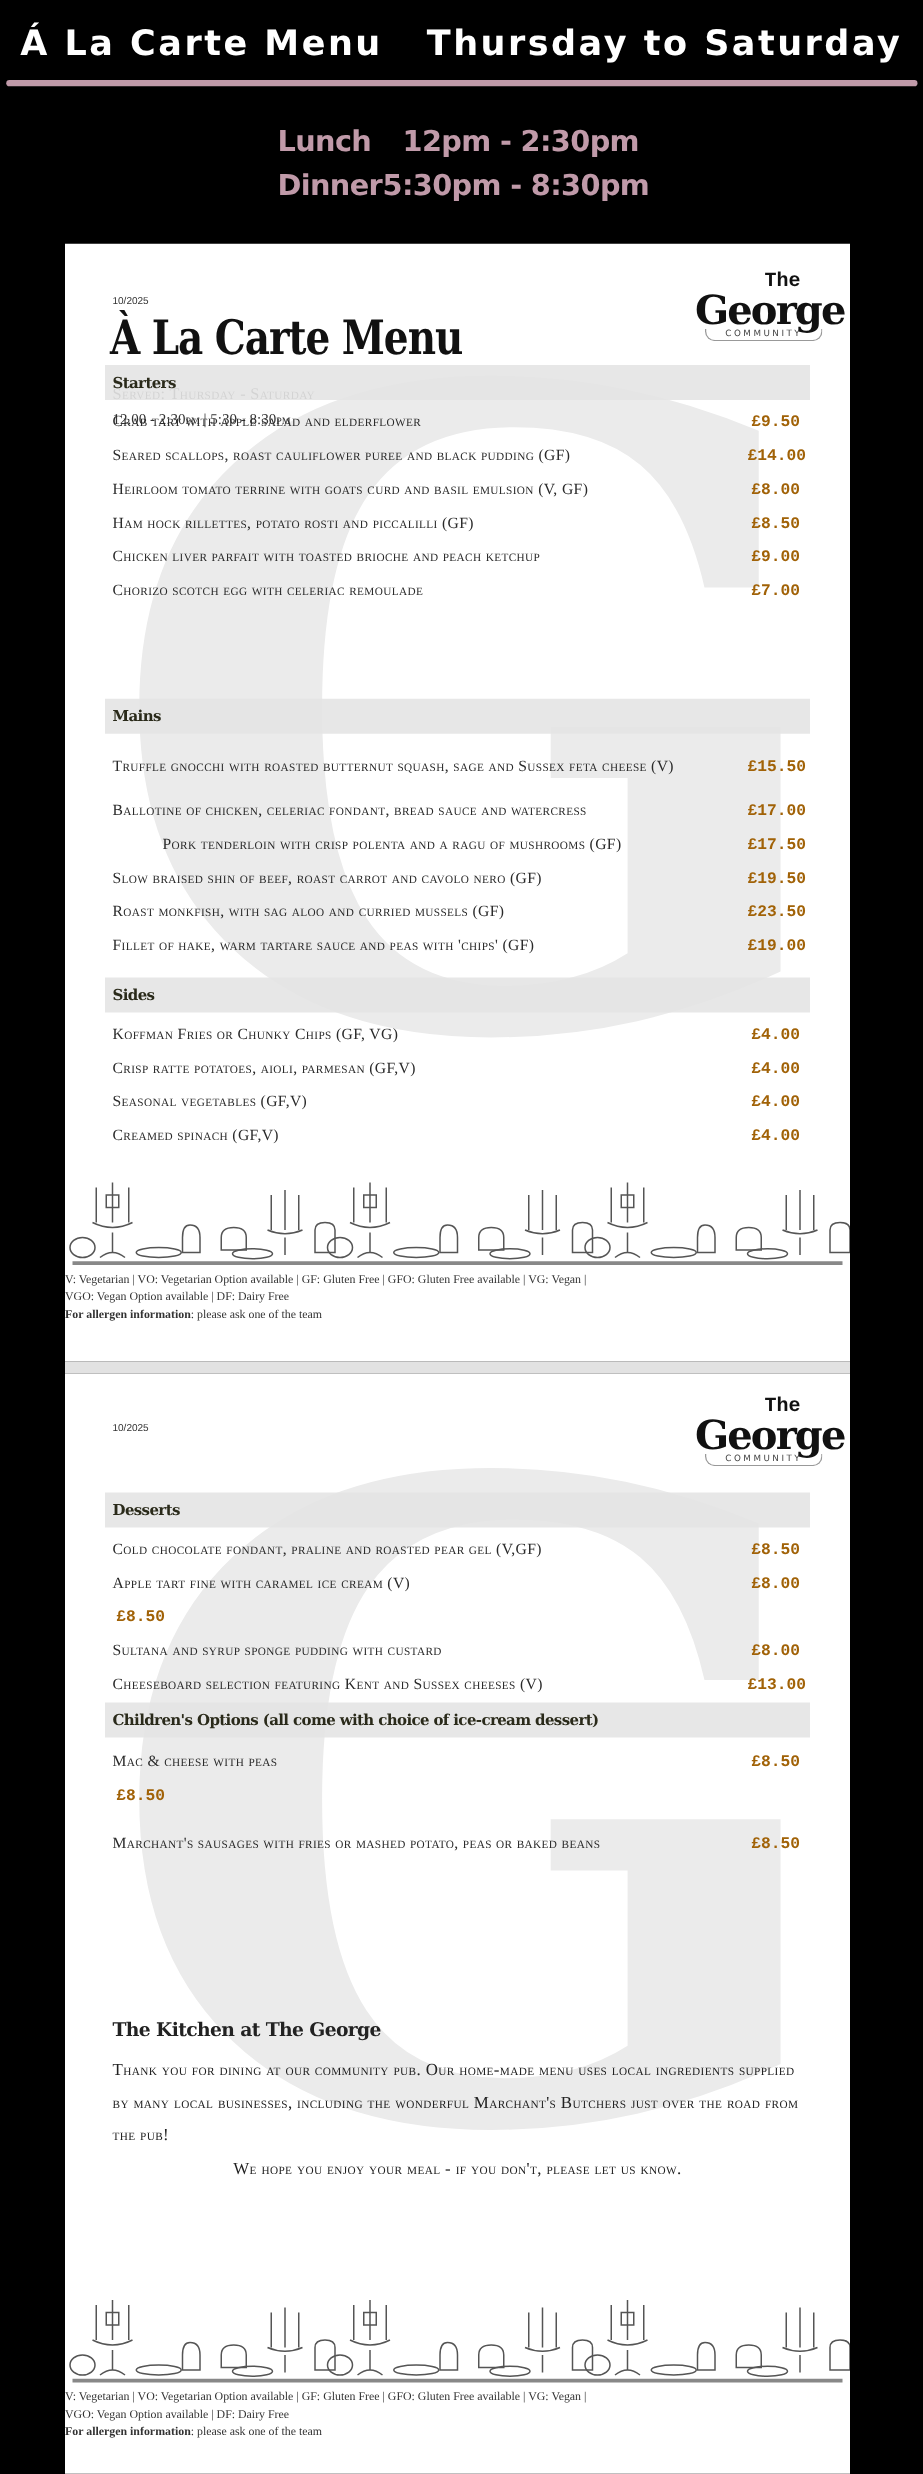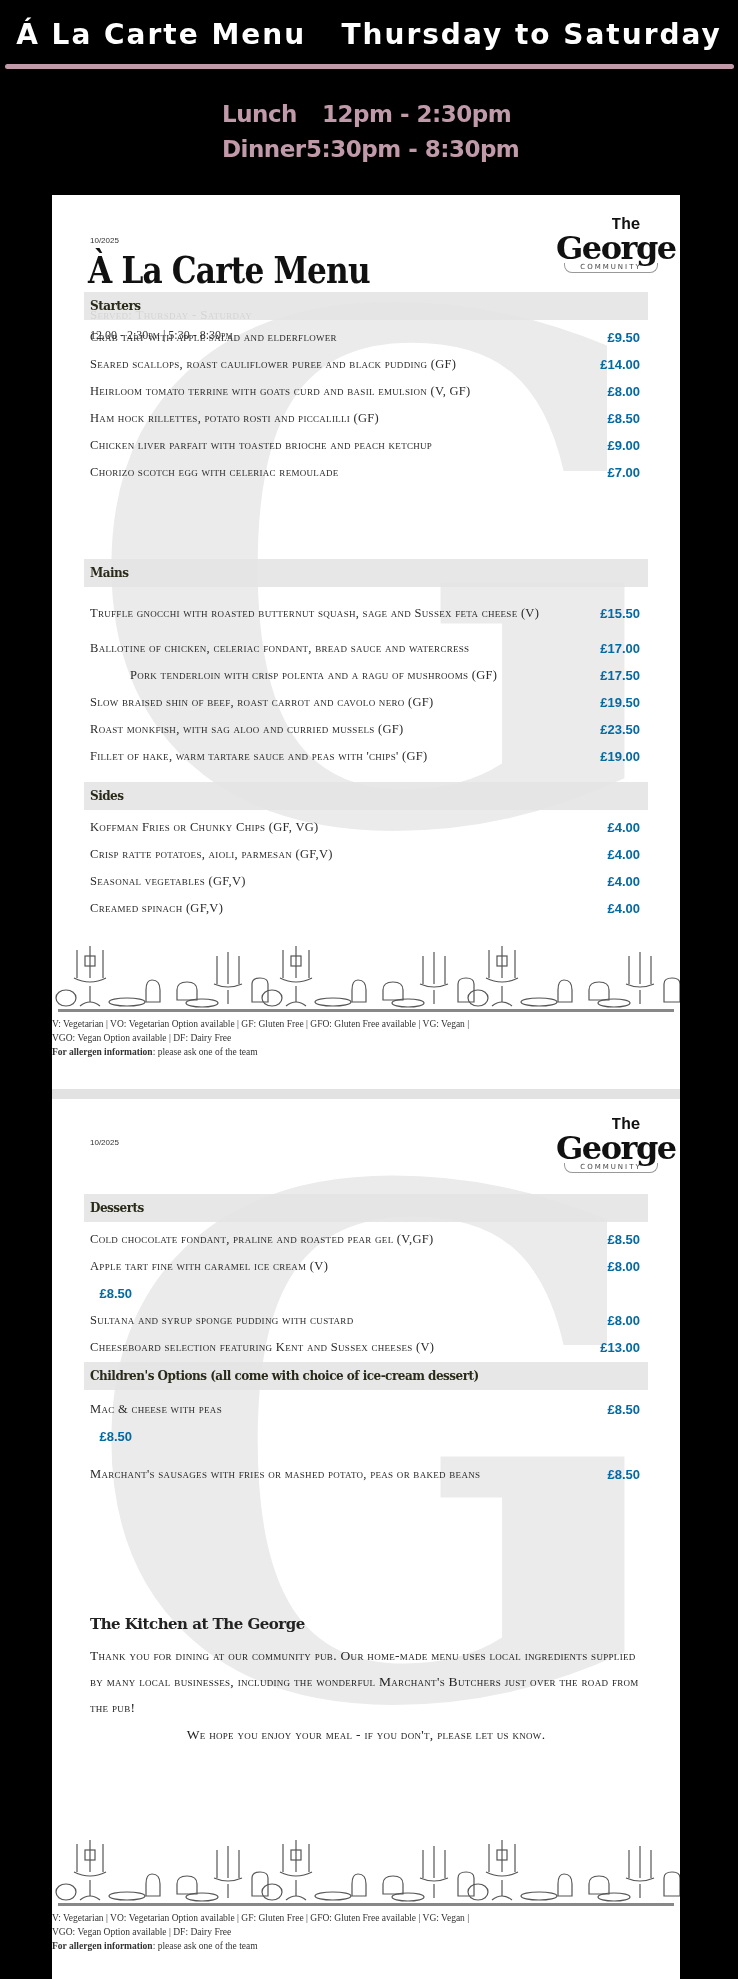--- a/index.html
+++ b/index.html
@@ -65,21 +65,21 @@
   .section-head {
     background: rgba(228,228,228,0.9); height: 28px; line-height: 28px; padding-left: 6px;
     font-family: "DejaVu Serif", serif; font-weight: bold; font-size: 12px; color: #2a2a1a;
     transform-origin: left; letter-spacing: -0.5px;
   }
   .item { display: flex; justify-content: space-between; align-items: center; padding-left: 6px; }
   .item-name {
     font-family: "Liberation Serif", serif; font-variant: small-caps; font-size: 12.5px; color: #2a2a2a;
     letter-spacing: 0.3px; width: 480px; line-height: 21px;
   }
-  .item-price { font-family: Liberation Sans, sans-serif; font-weight: bold; font-size: 13px; color: #0369a1; width: 50px; text-align: right; padding-right: 8px; }
+  .item-price { font-family: Liberation Mono, monospace; font-weight: bold; font-size: 13px; color: #a16207; width: 50px; text-align: right; padding-right: 8px; }
 
   .decor { position: absolute; left: 0; width: 628px; height: 72px; z-index: 1; }
   .decor-line { position: absolute; bottom: 0; left: 6px; width: 616px; height: 3px; background: #888; }
   .legend { position: absolute; left: 0; width: 628px; text-align: left; z-index: 1;
     font-family: "Liberation Serif", serif; font-size: 9.5px; color: #333; line-height: 14px; }
   .legend b { font-weight: bold; }
 
   .kitchen { position: absolute; left: 32px; width: 564px; z-index: 1; }
   .kitchen-title { font-family: "DejaVu Serif", serif; font-weight: bold; font-size: 15px; color: #222; padding-left: 6px; letter-spacing: -0.5px; }
   .kitchen-body { font-family: "Liberation Serif", serif; font-variant: small-caps; font-size: 13.5px; color: #222; line-height: 26px; padding-left: 6px; margin-top: 10px; letter-spacing: 0.3px; }

